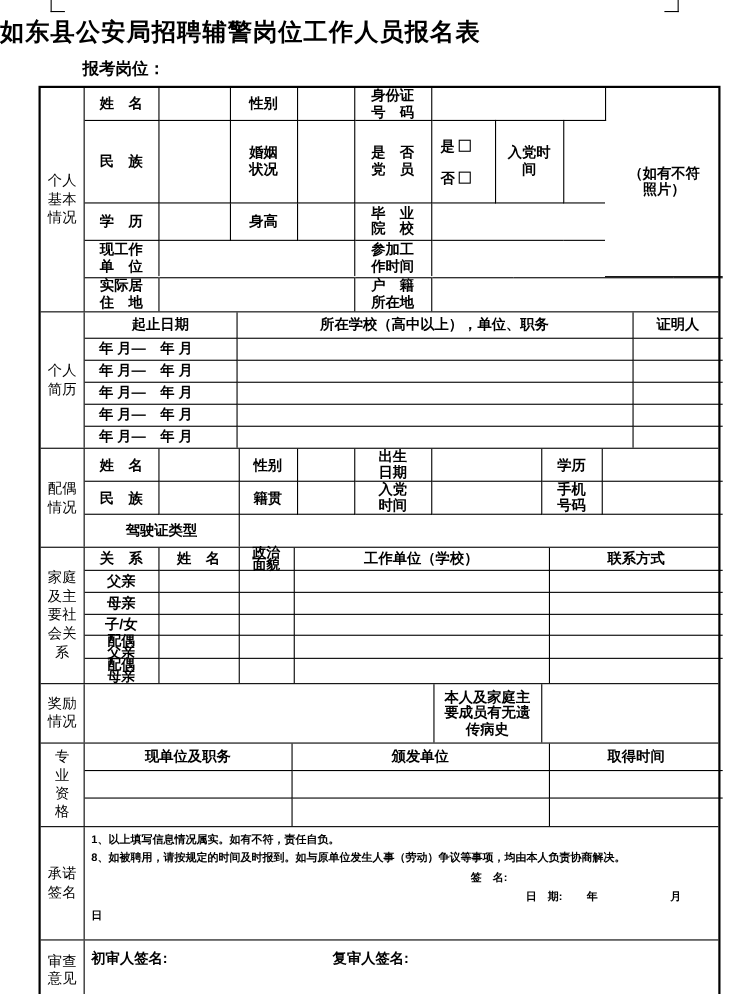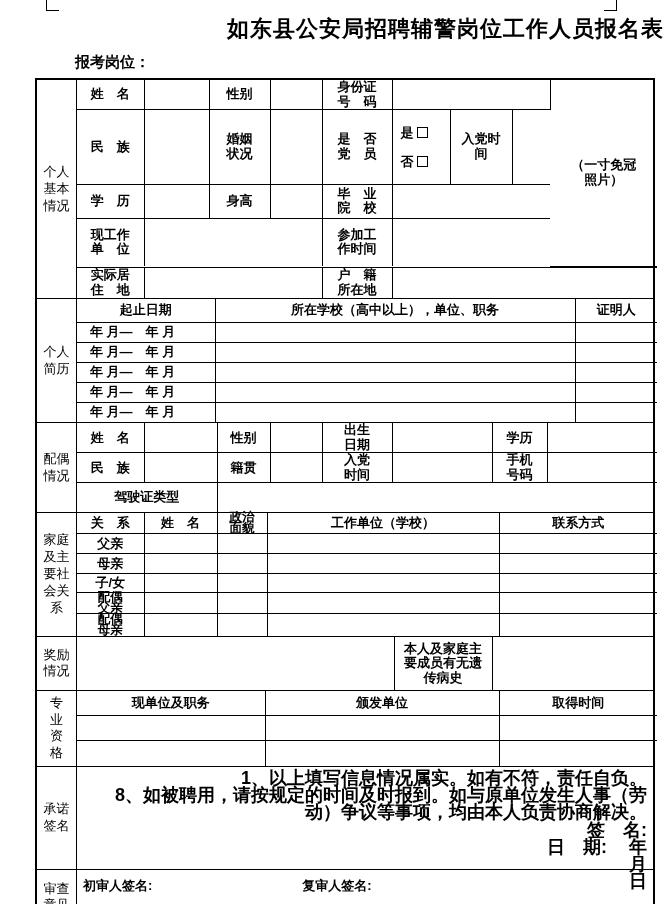--- a/index.html
+++ b/index.html
@@ -1,20 +1,20 @@
 <!DOCTYPE html>
 <html><head>
 <meta charset="utf-8">
 <style>
   * { margin:0; padding:0; box-sizing:border-box; }
   html,body { background:#fff; }
   body { width:664px; height:904px; font-family:"Liberation Sans", sans-serif; color:#000; position:relative; }
   .page { position:relative; width:664px; height:904px; background:#fff; overflow:hidden; }
 
-  .title { position:absolute; top:14px; left:0; width:100%; text-align:right;
+  .title { position:absolute; top:14px; left:0; width:100%; text-align:left;
            font-size:22px; font-weight:bold; letter-spacing:1px; }
   .position-line { position:absolute; top:53px; left:75px; font-size:15px; font-weight:bold; }
 
   .corner { position:absolute; width:13px; height:11px; border-color:#9a9a9a; }
   .c-tl { left:46px;  top:0;     border-left:1px solid; border-bottom:1px solid; }
   .c-tr { left:604px; top:0;     border-right:1px solid; border-bottom:1px solid; }
   .c-bl { left:46px;  top:882px; border-left:1px solid; border-top:1px solid; }
   .c-br { left:604px; top:882px; border-right:1px solid; border-top:1px solid; }
 
   .form { position:absolute; left:35px; top:78px; width:620px; border:2px solid #000; background:#fff; }
@@ -33,21 +33,21 @@
   tr:last-child td { border-bottom:none; }
   .tstack { border-top:1px solid #000; }
 
   .left { text-align:left; padding-left:13px; }
   .squeeze { position:absolute; left:50%; top:50%; transform:translate(-50%,-50%);
              width:100%; line-height:11px; font-size:12.5px; white-space:pre-line;text-align:center; }
   .cb { display:inline-block; width:11px; height:11px; border:1px solid #000;
         vertical-align:-1px; margin-left:3px; }
   .cb-line { line-height:15px; text-align:left; padding-left:6px; }
 
-  .pledge { height:102px; font-size:18px; line-height:17px; padding:3px 6px 0 6px; text-align:right; }
+  .pledge { height:102px; font-size:10px; line-height:17px; padding:3px 6px 0 6px; text-align:left; }
   .sign-row  { margin-left:345px; margin-top:1px; }
   .date-row  { margin-left:395px; }
   .gap-y { margin-left:22px; } .gap-m { margin-left:66px; }
   .review { height:55px; font-size:13px; line-height:18px; padding:7px 0 0 6px; text-align:left; }
   .rv2 { margin-left:150px; }
 </style>
 </head>
 <body>
 
 <div class="page">
@@ -81,21 +81,21 @@
           </colgroup>
           <tbody>
               <tr style="height:27px">
             <td>姓　名</td>
             <td></td>
             <td>性别</td>
             <td></td>
             <td>身份证
 号　码</td>
             <td colspan="3"></td>
-            <td rowspan="4">（一寸免冠
+            <td rowspan="4">（如有不符
 照片）</td>
           </tr>
           <tr style="height:34px">
             <td>民　族</td>
             <td></td>
             <td>婚姻
 状况</td>
             <td></td>
             <td>是　否
 党　员</td>
@@ -109,21 +109,21 @@
           </tr>
           <tr style="height:34px">
             <td>学　历</td>
             <td></td>
             <td>身高</td>
             <td></td>
             <td>毕　业
 院　校</td>
             <td colspan="3"></td>
           </tr>
-          <tr style="height:48px">
+          <tr style="height:33px">
             <td>现工作
 单　位</td>
             <td colspan="3"></td>
             <td>参加工
 作时间</td>
             <td colspan="3"></td>
           </tr>
         </tbody>
           </table>
         <table class="tstack">

